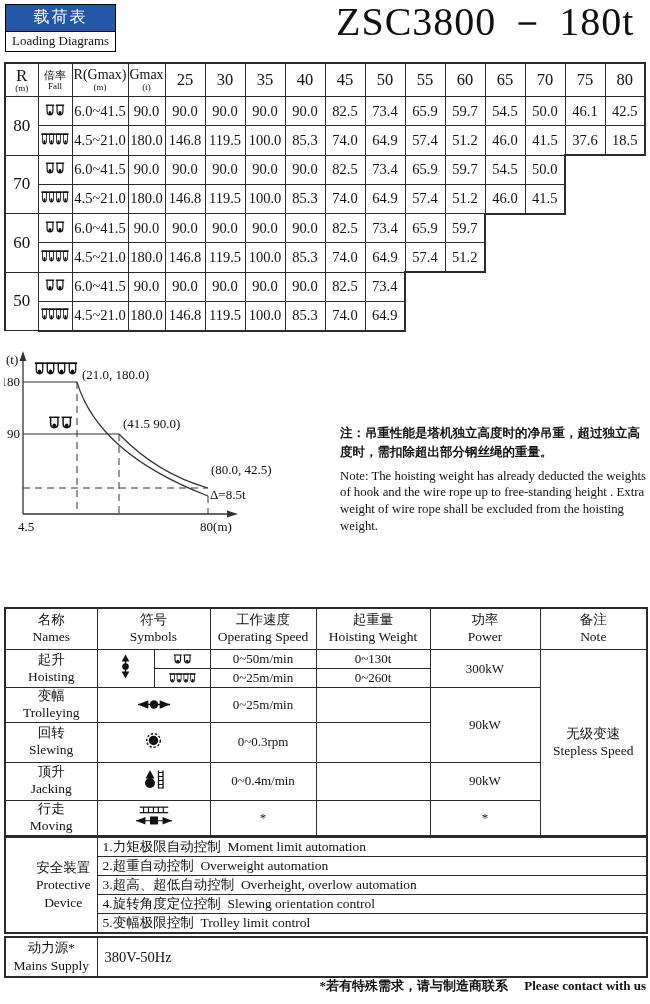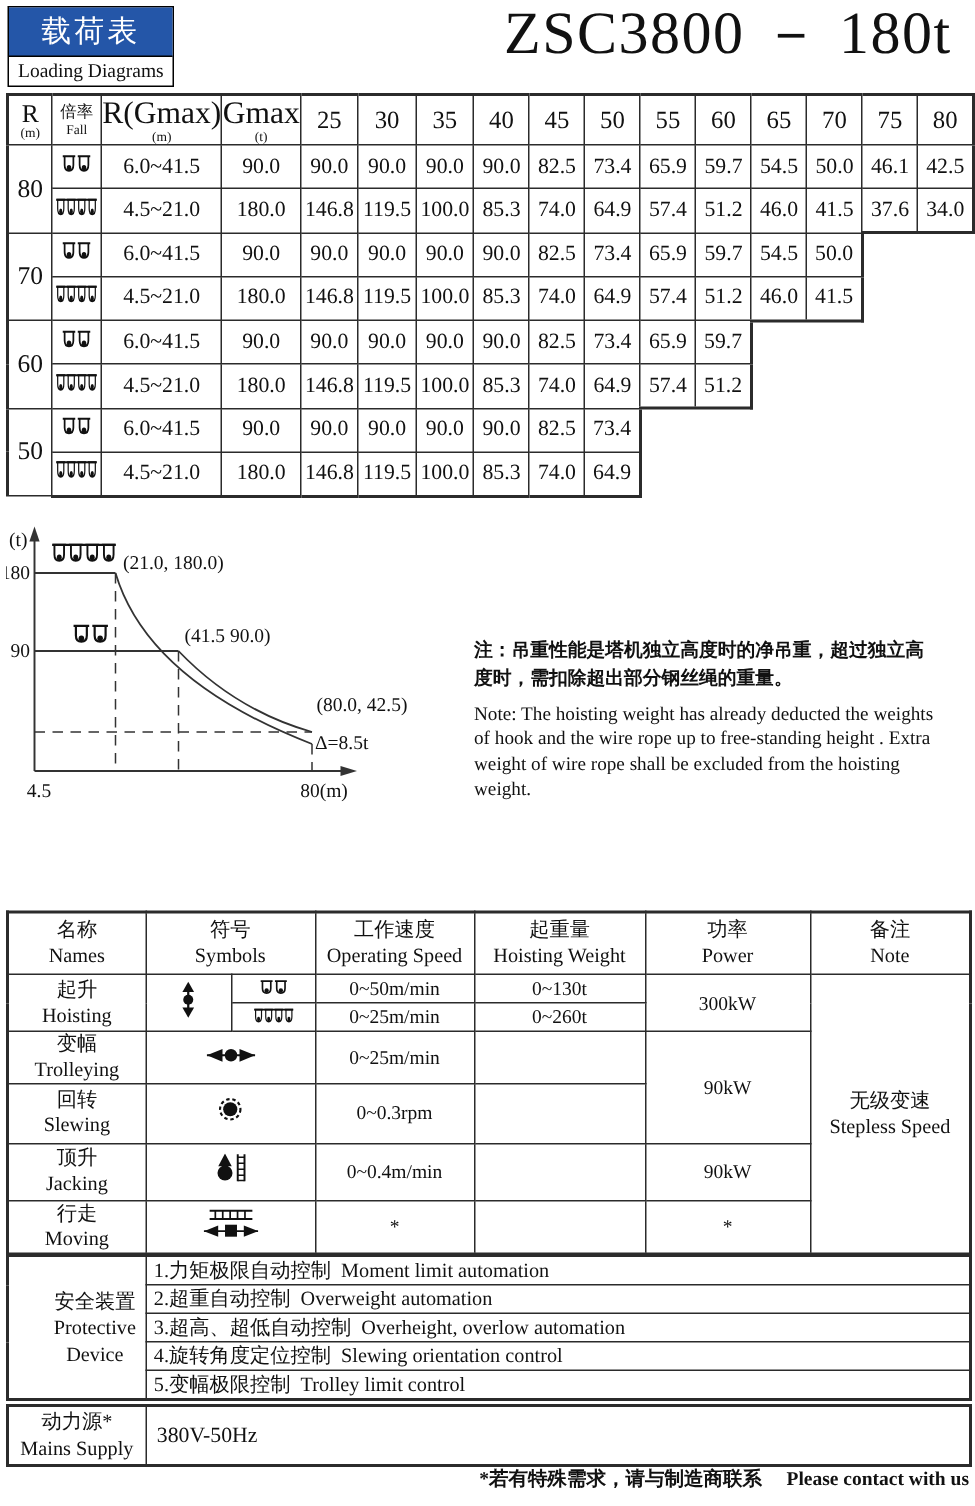--- a/index.html
+++ b/index.html
@@ -1,44 +1,44 @@
 <!DOCTYPE html>
 <html><head>
 <meta charset="utf-8">
 <style>
   html,body{margin:0;padding:0;background:#fff;}
   .page{position:relative;width:650px;height:1004px;background:#fff;overflow:hidden;
         font-family:"Liberation Serif","DejaVu Serif",serif;color:#111;}
   
   .hdr-box{position:absolute;border:1px solid #000;text-align:center;background:#fff;}
-  .hdr-box .zh{background:#2456a8;color:#fff;border-bottom:1px solid #000;padding:2px 12px 3px;font-size:20px;letter-spacing:2px;}
+  .hdr-box .zh{background:#2456a8;color:#fff;border-bottom:1px solid #000;padding:2px 12px 3px;font-size:16px;letter-spacing:2px;}
   .hdr-box .en{font-size:13px;padding:1px 6px 2px;color:#111;}
   #box1{left:5px;top:4px;}
   #box2{left:5px;top:545px;}
   #box2 .zh{font-size:19px;}
   .title{position:absolute;left:336px;top:-6px;font-size:40px;letter-spacing:1px;white-space:nowrap;}
   
   #lt{position:absolute;left:4px;top:62px;border-collapse:collapse;table-layout:fixed;}
   #lt td{border:1px solid #2b2b2b;text-align:center;vertical-align:middle;padding:0;height:28px;font-size:14.5px;overflow:hidden;}
   #lt tr:first-child td{border-top:2px solid #2b2b2b;height:32px;}
   #lt tr:last-child td{border-bottom:2px solid #2b2b2b;}
   #lt td.bl{border-left:2px solid #2b2b2b;}
   #lt td.re{border-right:2px solid #2b2b2b;}
   #lt td.be{border-bottom:2px solid #2b2b2b;}
-  #lt .hc .m{font-size:21px;line-height:1.05;}
+  #lt .hc .m{font-size:14px;line-height:1.05;}
   #lt .hc .mr{font-size:17px;line-height:1;}
   #lt .hc .zh2{font-size:11px;line-height:1.1;}
   #lt .hc .s{font-size:9px;line-height:1;}
   #lt .hn{font-size:16.5px;margin-left:41px;}
   #lt .rcell{font-size:17px;}
   
   #chart{position:absolute;left:4px;top:350px;}
   #chart text{font-family:"Liberation Serif","DejaVu Serif",serif;font-size:13px;fill:#111;}
   
-  .notes{position:absolute;left:316px;top:424px;width:310px;}
+  .notes{position:absolute;left:340px;top:424px;width:310px;}
   .notes .zh{font-size:12.5px;font-weight:bold;line-height:1.55;}
   .notes .en{font-size:12.8px;line-height:1.3;margin-top:5px;}
   
   .spec{border-collapse:collapse;table-layout:fixed;position:absolute;background:#fff;}
   .spec td,.spec th{border:1px solid #2b2b2b;text-align:center;vertical-align:middle;padding:0;font-weight:normal;overflow:hidden;}
   #mt{left:4px;top:607px;border:2px solid #2b2b2b;}
   #mt .two div{font-size:13.5px;line-height:1.25;}
   #mt tr.mh th{height:40px;}
   #mt tr.r18 td{height:18px;}
   #mt .val{font-size:13px;}
@@ -198,21 +198,21 @@
           <td>119.5</td>
           <td>100.0</td>
           <td>85.3</td>
           <td>74.0</td>
           <td>64.9</td>
           <td>57.4</td>
           <td>51.2</td>
           <td>46.0</td>
           <td>41.5</td>
           <td class="be">37.6</td>
-          <td class="be re">34.0</td>
+          <td class="be re">18.5</td>
     </tr>
     <tr>
       <td class="rcell bl" rowspan="2">70</td>
       <td><svg width="20" height="12" viewBox="0 0 24 12" preserveAspectRatio="none">
               <use href="#fall2"></use>
             </svg></td>
       <td>6.0~41.5</td>
       <td>90.0</td>
       <td>90.0</td>
           <td>90.0</td>

